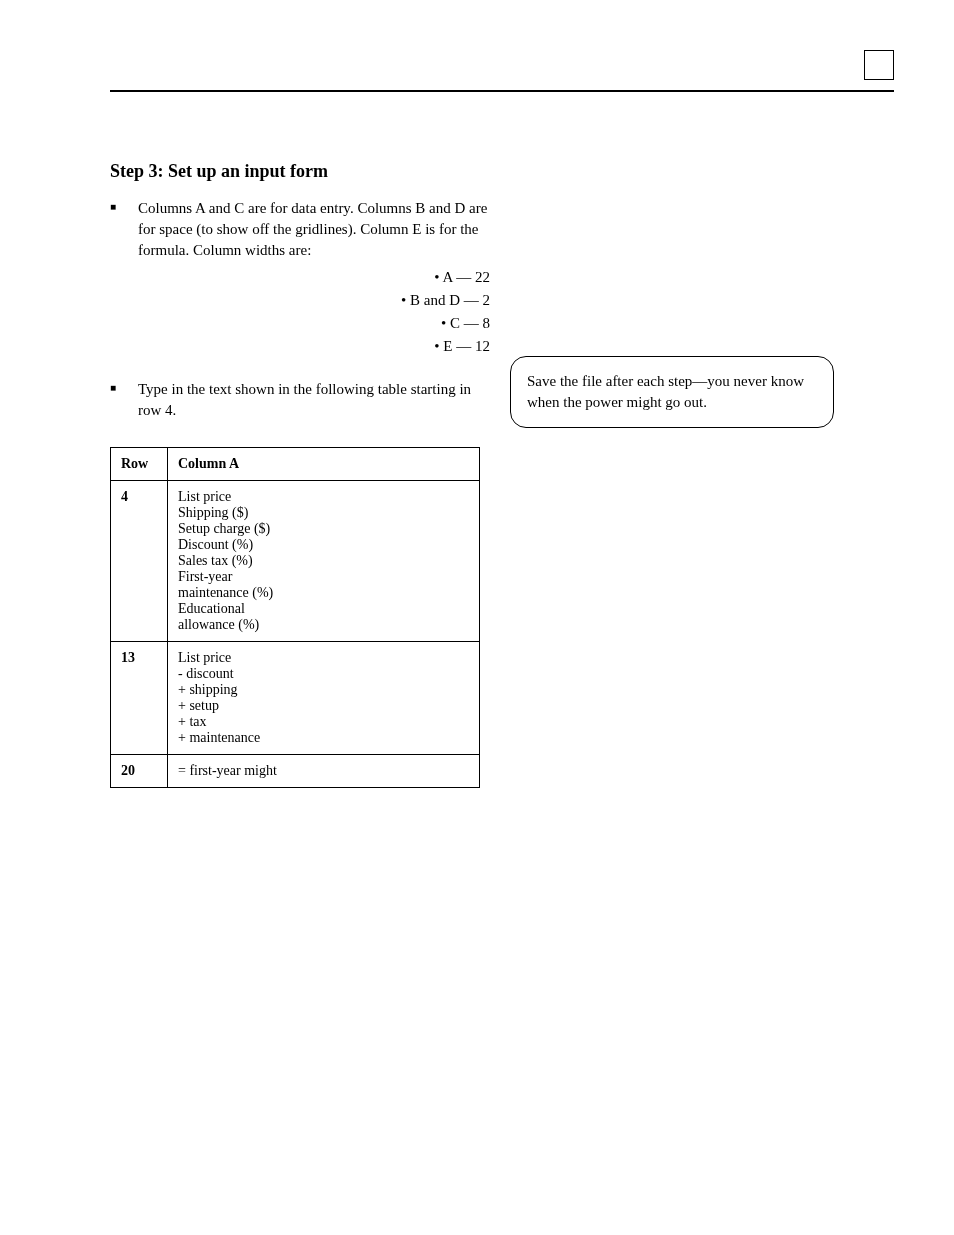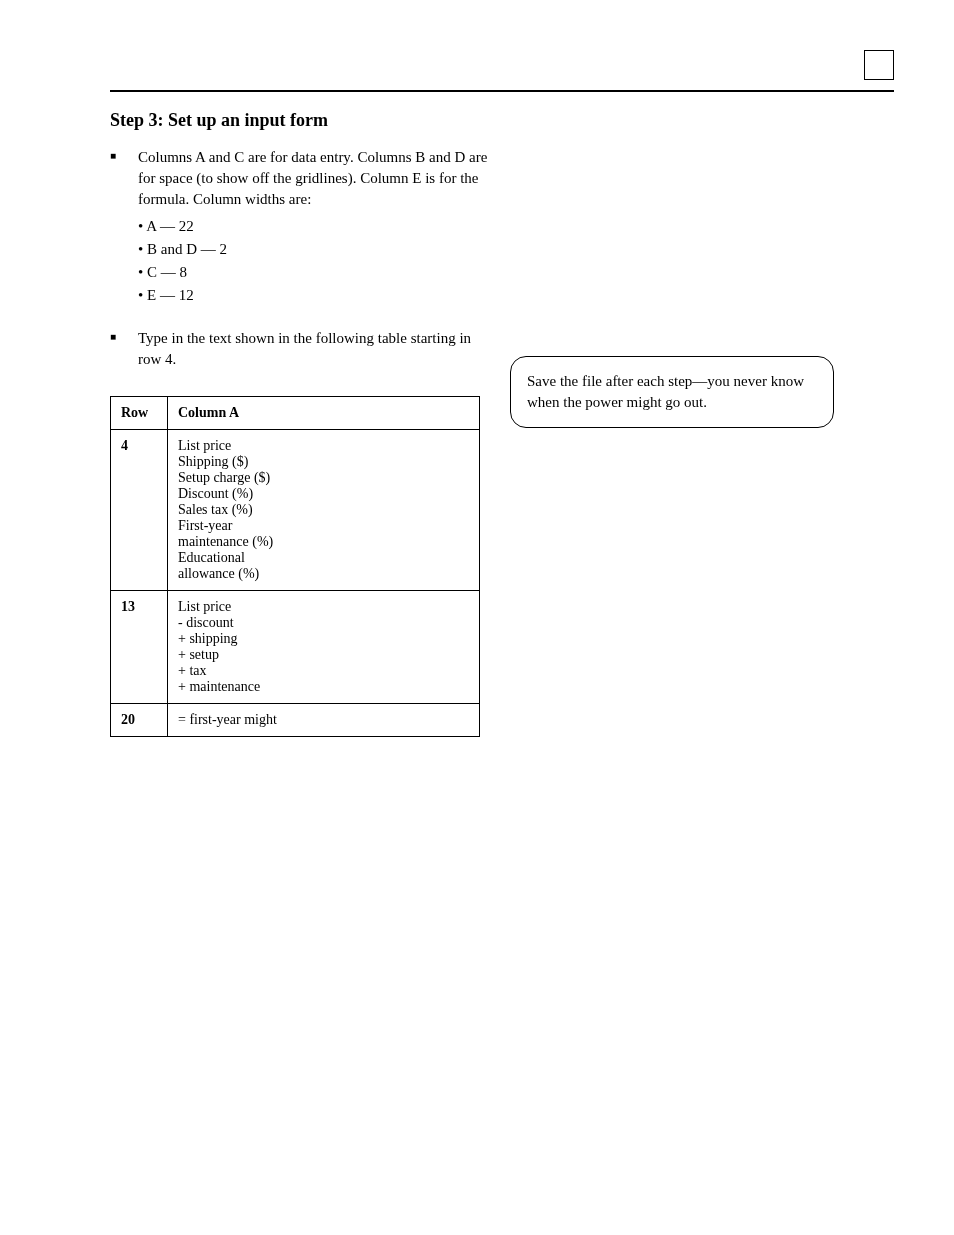--- a/index.html
+++ b/index.html
@@ -1,23 +1,23 @@
 <!DOCTYPE html>
 <html><head>
 <meta charset="utf-8">
 <style>
   html,body{margin:0;padding:0;background:#fff;color:#000;font-family:"Times New Roman",Times,serif;}
   .page{width:954px;height:1235px;position:relative;box-sizing:border-box;padding:50px 60px 60px 110px;}
   .topline{position:absolute;left:110px;right:60px;top:90px;border-top:2px solid #000;}
   .cornerbox{position:absolute;right:60px;top:50px;width:28px;height:28px;border:1.5px solid #000;}
-  .heading{margin-top:60px;font-size:18px;font-weight:bold;}
+  .heading{margin-top:111px;font-size:18px;font-weight:bold;}
   ul.bullets{list-style:none;padding:0;margin:16px 0 0 0;}
   ul.bullets>li{position:relative;padding-left:28px;margin-bottom:22px;font-size:15px;line-height:1.4;}
   ul.bullets>li::before{content:"■";position:absolute;left:0;top:2px;font-size:10px;}
-  .subbullets{margin-top:6px;padding-left:0;}
+  .subbullets{margin-top:6px;padding-left:0;text-align:right;}
   .subbullets div{margin:2px 0;font-size:15px;}
   .leftcol{width:380px;}
   .callout{position:absolute;left:510px;top:340px;width:290px;border:1.5px solid #000;border-radius:16px;padding:14px 16px;font-size:15px;line-height:1.4;margin-top:16px;}
   .tbl{margin-top:26px;border-collapse:collapse;width:370px;font-size:14px;border-radius:20px;}
   .tbl th,.tbl td{border:1.5px solid #000;padding:8px 10px;vertical-align:top;text-align:left;}
   .tbl th{font-weight:bold;}
   .rownum{width:36px;text-align:center;font-weight:bold;}
 </style>
 </head>
 <body>

